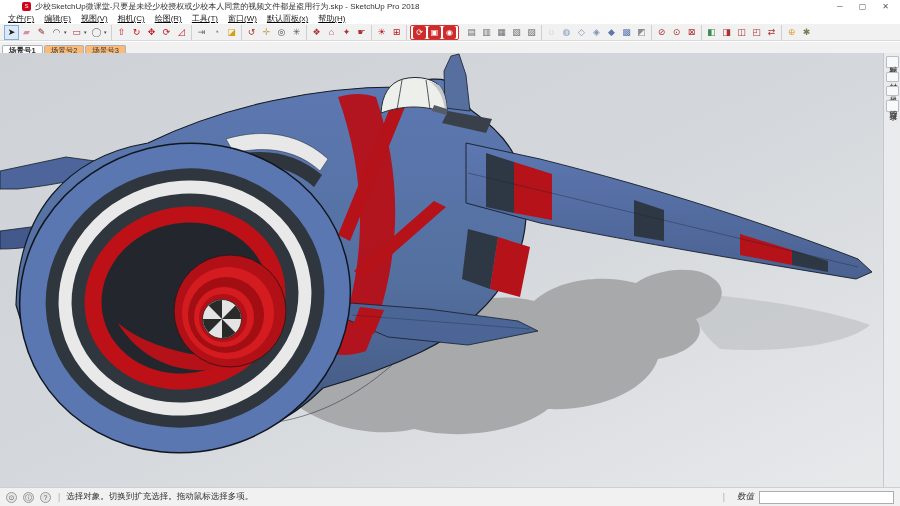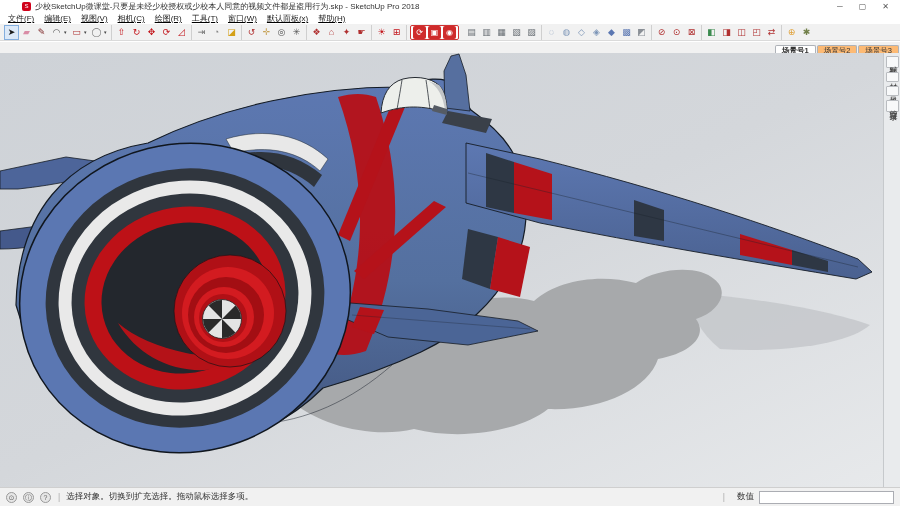--- a/index.html
+++ b/index.html
@@ -36,21 +36,21 @@
              text-align:center; white-space:nowrap; }
   .tb-icon.active { background:#dce9f8; border:1px solid #84aede; line-height:13px; }
   .tb-icon.boxed-icon { background:#cf2b2b; color:#fff; border-radius:2px;
                         margin:0 1px; width:13px; height:13px; line-height:13px; font-size:8px; }
   .tb-caret { font-size:5px; color:#444; width:5px; display:inline-block;
               vertical-align:bottom; line-height:15px; }
 
   
   .scenetabs { position:absolute; top:42px; left:0; right:0; height:15px;
                background:#f1f1f1; display:flex; align-items:flex-end;
-               padding-left:2px; border-bottom:1px solid #9aa0a6;justify-content:flex-end; }
+               padding-left:2px; border-bottom:1px solid #9aa0a6; }
   .scene-tab { font-size:7.5px; line-height:9px; padding:0 6px 1px 6px;
                border:1px solid #aeb2b8; border-bottom:none; background:#fdba74;
                color:#333; margin-right:1px; border-radius:2px 2px 0 0; white-space:nowrap; }
   .scene-tab.active { background:#fff; font-weight:bold; }
 
   
   .viewport { position:absolute; top:53px; left:0; width:883px; height:434px;
               background:linear-gradient(155deg,#ced2d7 0%,#d4d7db 50%,#e7e9eb 100%);
               overflow:hidden; }
   .viewport svg { position:absolute; top:0; left:0; }
@@ -69,21 +69,21 @@
   
   .statusbar { position:absolute; top:487px; left:0; right:0; height:19px;
                background:#f1f1f1; border-top:1px solid #cfcfcf;
                display:flex; align-items:center; padding:0 6px;
                font-size:8.5px; color:#333; }
   .sb-icon { width:11px; height:11px; border-radius:50%; border:1px solid #9a9a9a;
              background:#e6e6e6; color:#666; font-size:7px; line-height:9px;
              text-align:center; margin-right:6px; flex:0 0 auto; }
   .sb-sep { color:#aaa; margin:0 6px 0 1px; }
   .sb-hint { flex:1; white-space:nowrap; overflow:hidden; }
-  .sb-meas-label { margin:0 5px 0 6px; white-space:nowrap; }
+  .sb-meas-label { margin:0 5px 0 6px; white-space:nowrap;font-style:italic; }
   .sb-input { width:135px; height:13px; border:1px solid #abadb3; background:#fff;
               font-size:8px; padding:0 3px; font-family:"Liberation Sans",sans-serif; }
 </style>
 </head>
 <body>
 
 <div class="titlebar">
   <span class="logo">S</span>
   <span class="title-text">少校SketchUp微课堂-只要是未经少校授权或少校本人同意的视频文件都是盗用行为.skp - SketchUp Pro 2018</span>
   <span class="win-controls">

